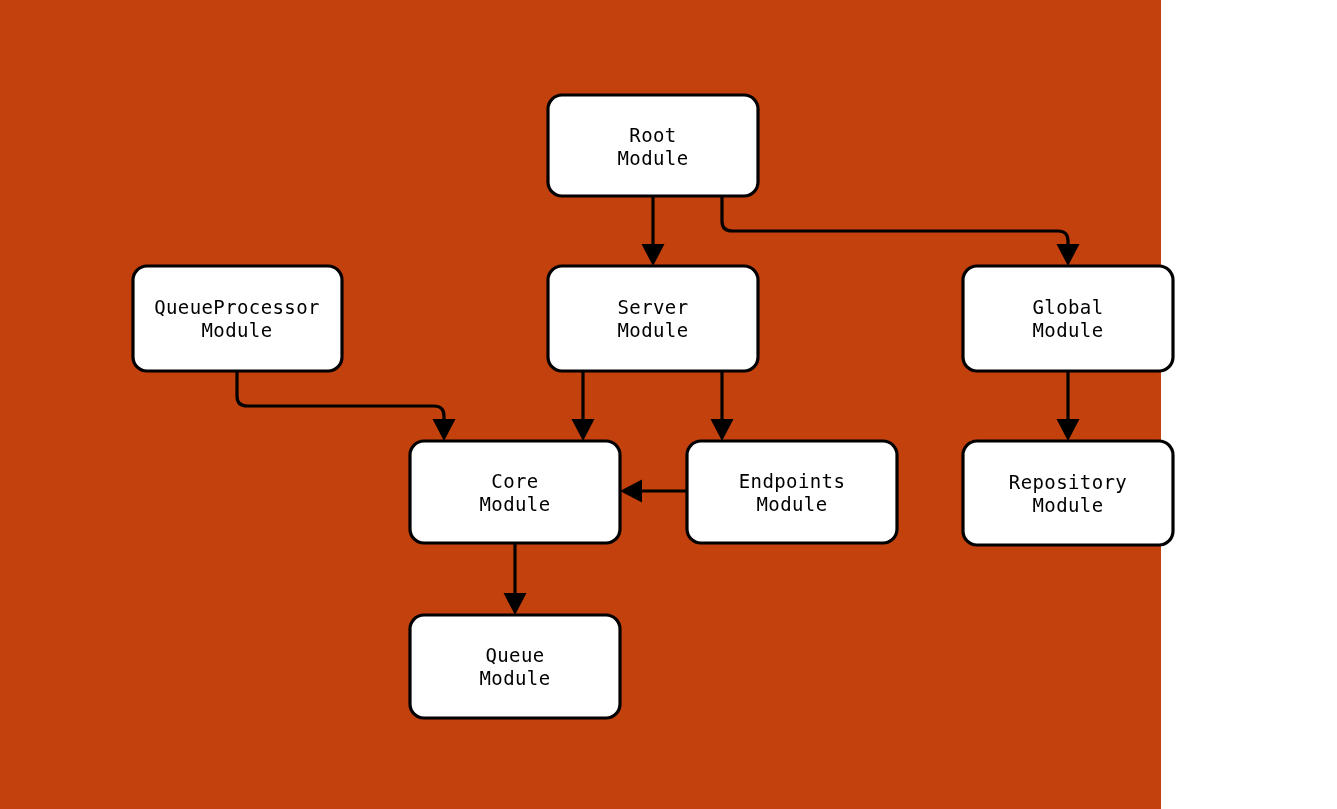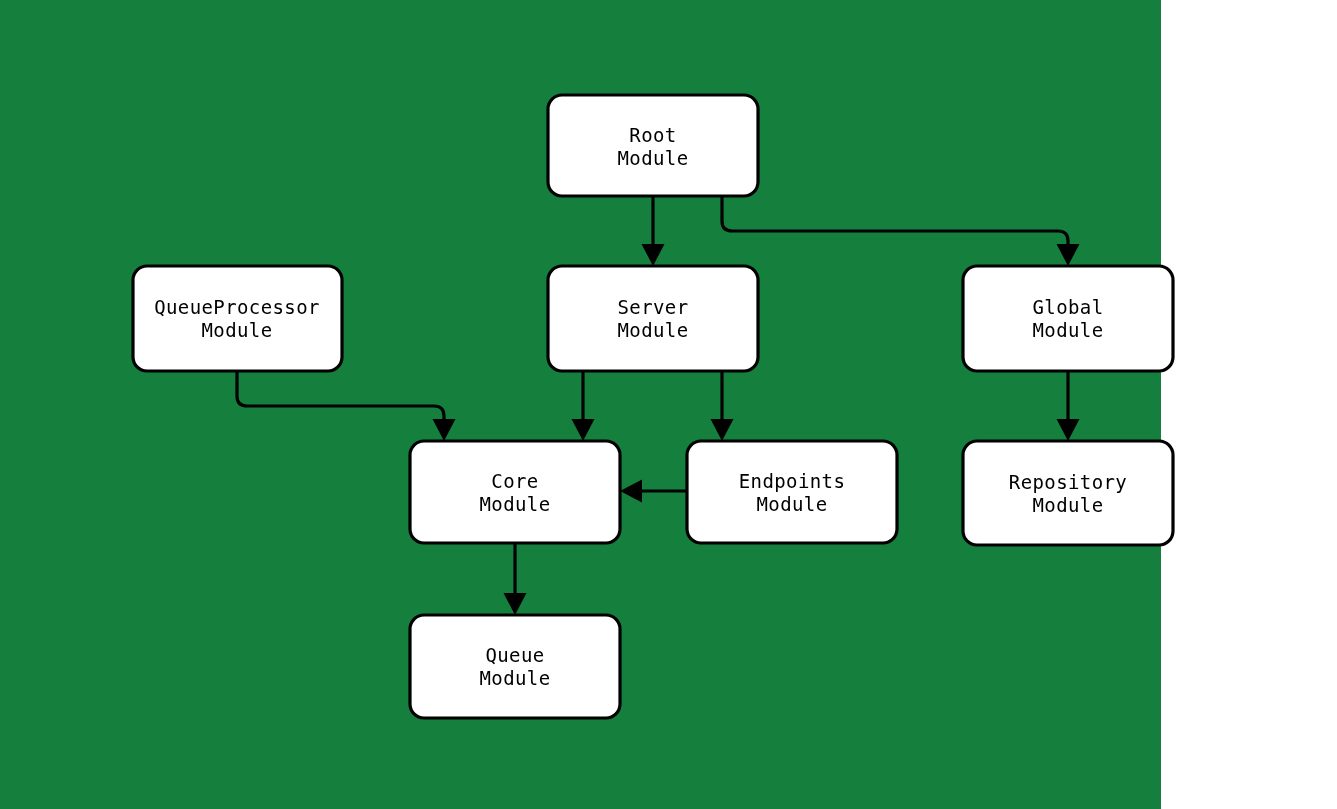--- a/index.html
+++ b/index.html
@@ -11,21 +11,21 @@
   body {
     width: 1337px;
     height: 809px;
     overflow: hidden;
     font-family: "DejaVu Sans Mono", "Liberation Mono", monospace;
   }
   #diagram-root {
     position: relative;
     width: 1161px;
     height: 809px;
-    background: #15803d;
+    background: #c2410c;
   }
   svg#diagram-canvas {
     display: block;
     width: 1337px;
     height: 809px;
   }
   .node-shape {
     fill: #ffffff;
     stroke: #000000;
     stroke-width: 3.2;

